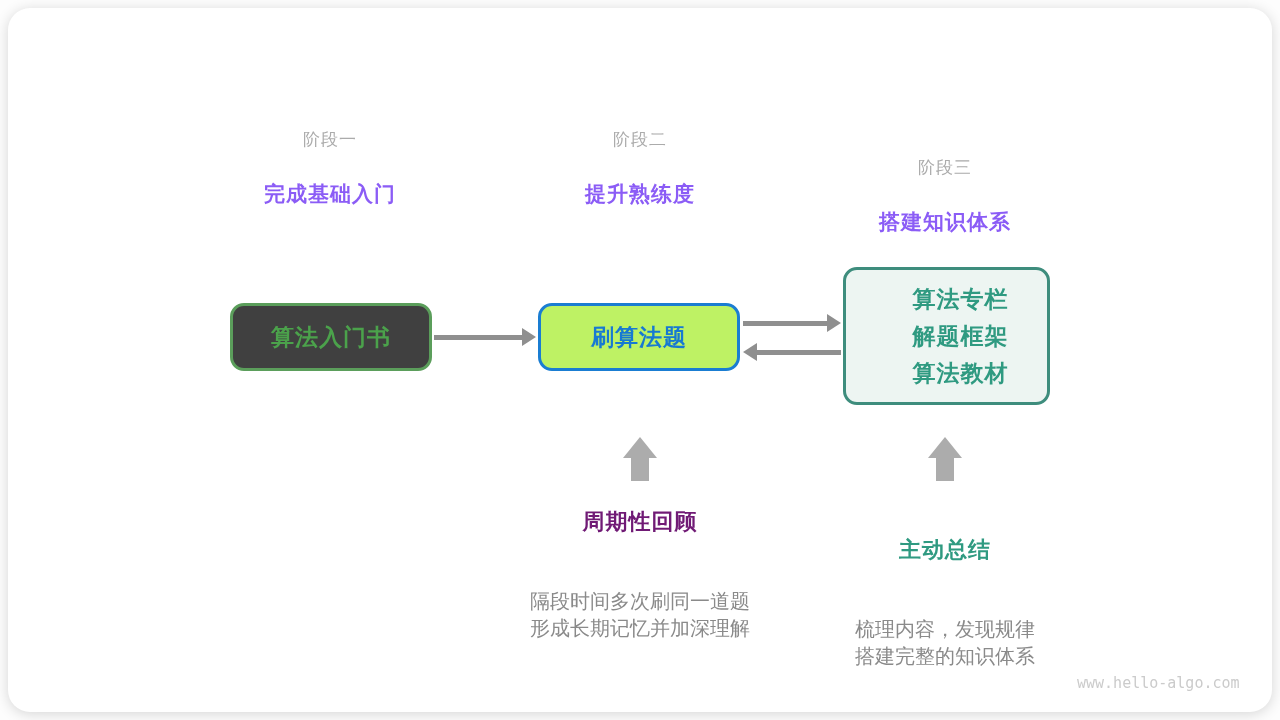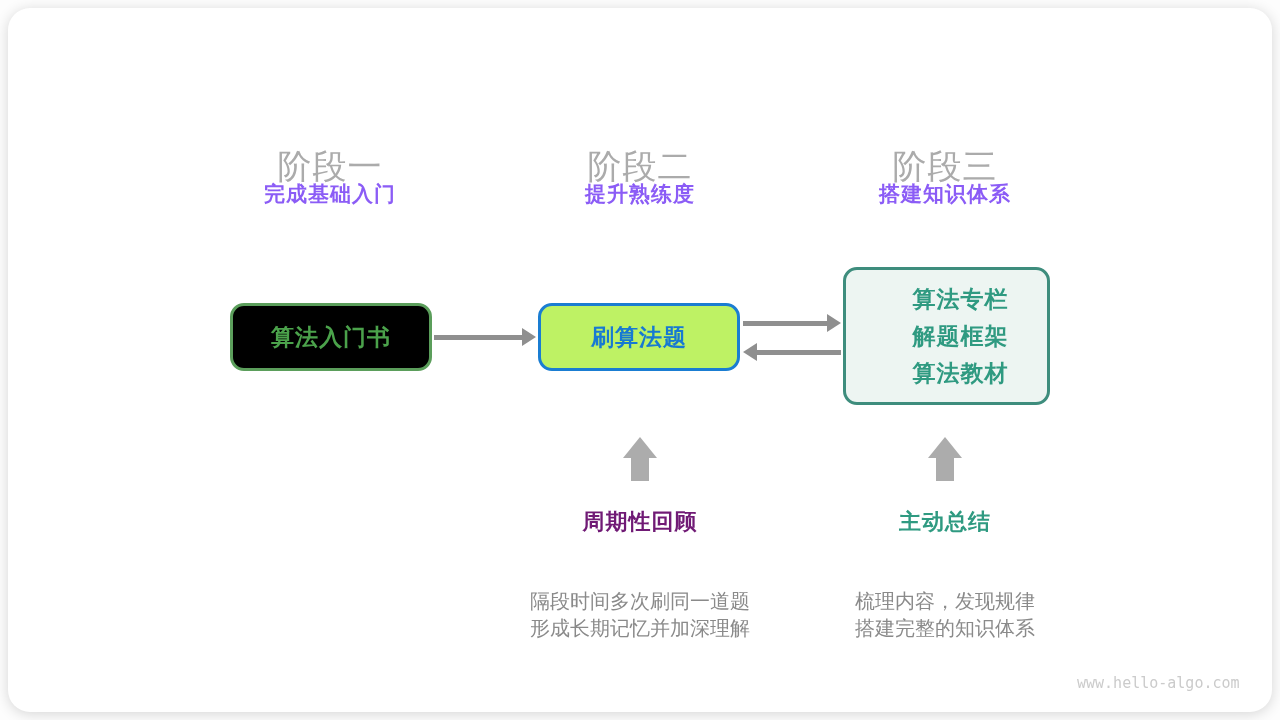--- a/index.html
+++ b/index.html
@@ -18,57 +18,57 @@
     left: 8px; top: 8px;
     width: 1264px; height: 704px;
     background: #ffffff;
     border-radius: 22px;
     box-shadow: 0 2px 14px rgba(0,0,0,0.16);
   }
 
   
   .stage-title {
     position: absolute;
-    top: 144px;
-    width: 320px;
-    text-align: center;
-    font-size: 34px;
+    top: 128px;
+    width: 320px;
+    text-align: center;
+    font-size: 17px;
     color: #ababab;
     letter-spacing: 1px;
   }
   .stage-subtitle {
     position: absolute;
     top: 180px;
     width: 320px;
     text-align: center;
     font-size: 21px;
     font-weight: bold;
     color: #8b5cf6;
     letter-spacing: 1px;
   }
   .col1 { left: 170px; }
   .col2 { left: 480px; }
-  .col3 { left: 785px; }
+  .col3 { left: 785px; margin-top: 28px; }
 
   
   .flow-box {
     position: absolute;
     border-radius: 14px;
     border: 3px solid;
     display: flex;
     flex-direction: column;
     align-items: center;
     justify-content: center;
     font-weight: bold;
     font-size: 23px;
     letter-spacing: 1px;
   }
   .box-intro {
     left: 230px; top: 303px; width: 202px; height: 68px;
-    border-color: #5b9e5b; background: #000000; color: #4ba24b;
+    border-color: #5b9e5b; background: #404040; color: #4ba24b;
   }
   .box-practice {
     left: 538px; top: 303px; width: 202px; height: 68px;
     border-color: #1a7dd2; background: #bef264; color: #1779d2;
   }
   .box-knowledge {
     left: 843px; top: 267px; width: 207px; height: 138px;
     border-color: #3e8d7d; background: #edf5f2; color: #2f9a81;
     line-height: 37px;
     padding-left: 28px;

